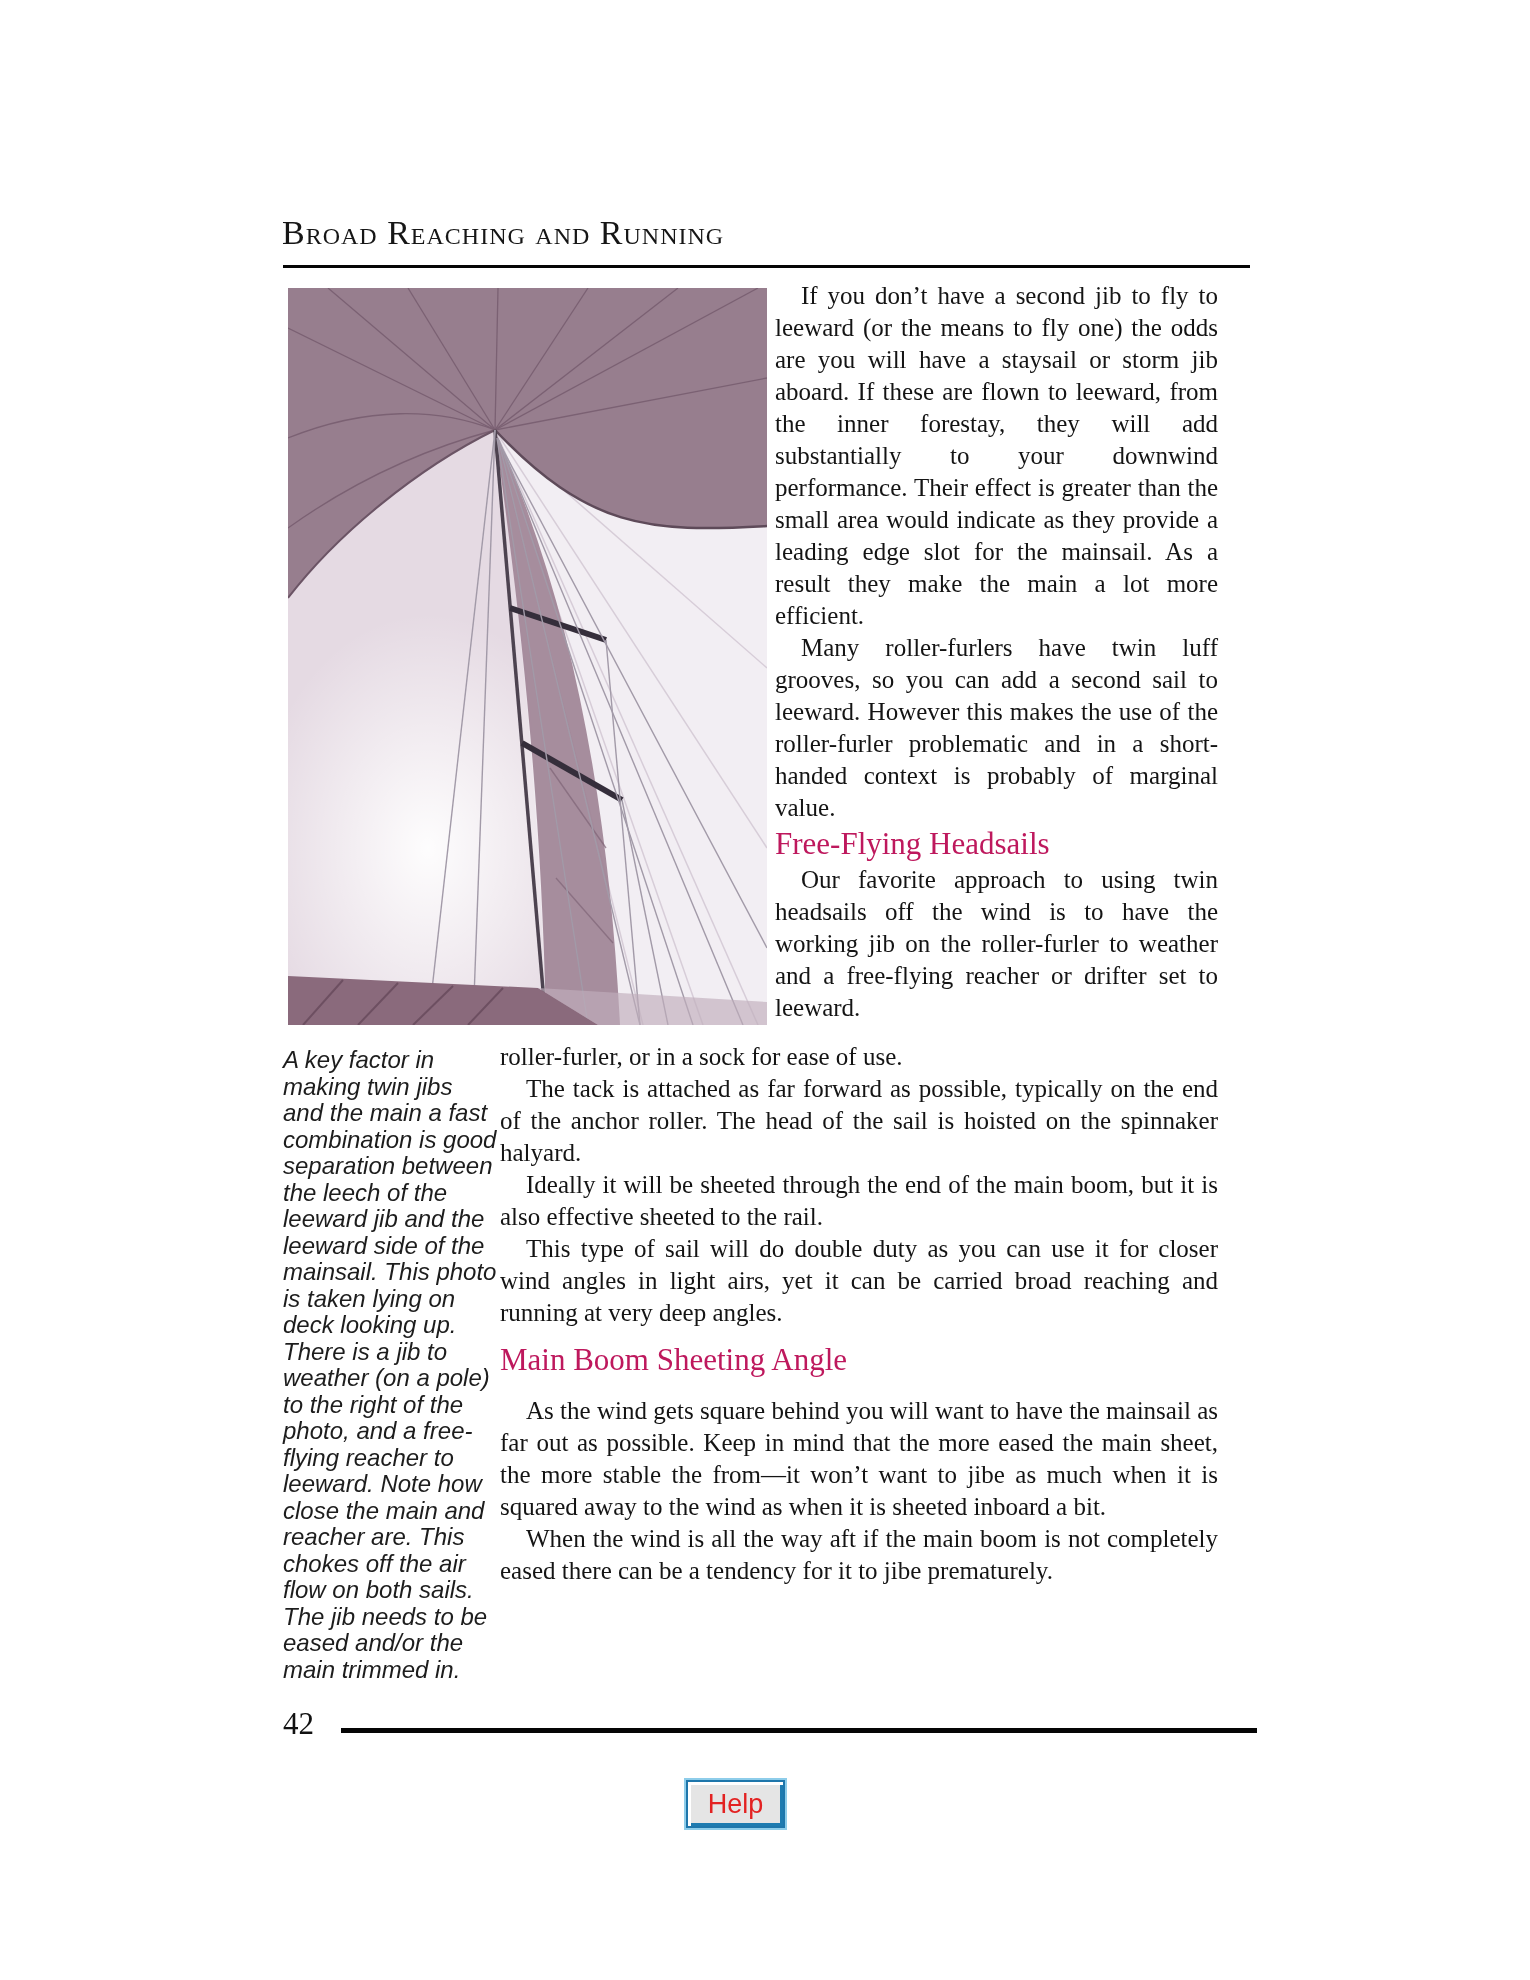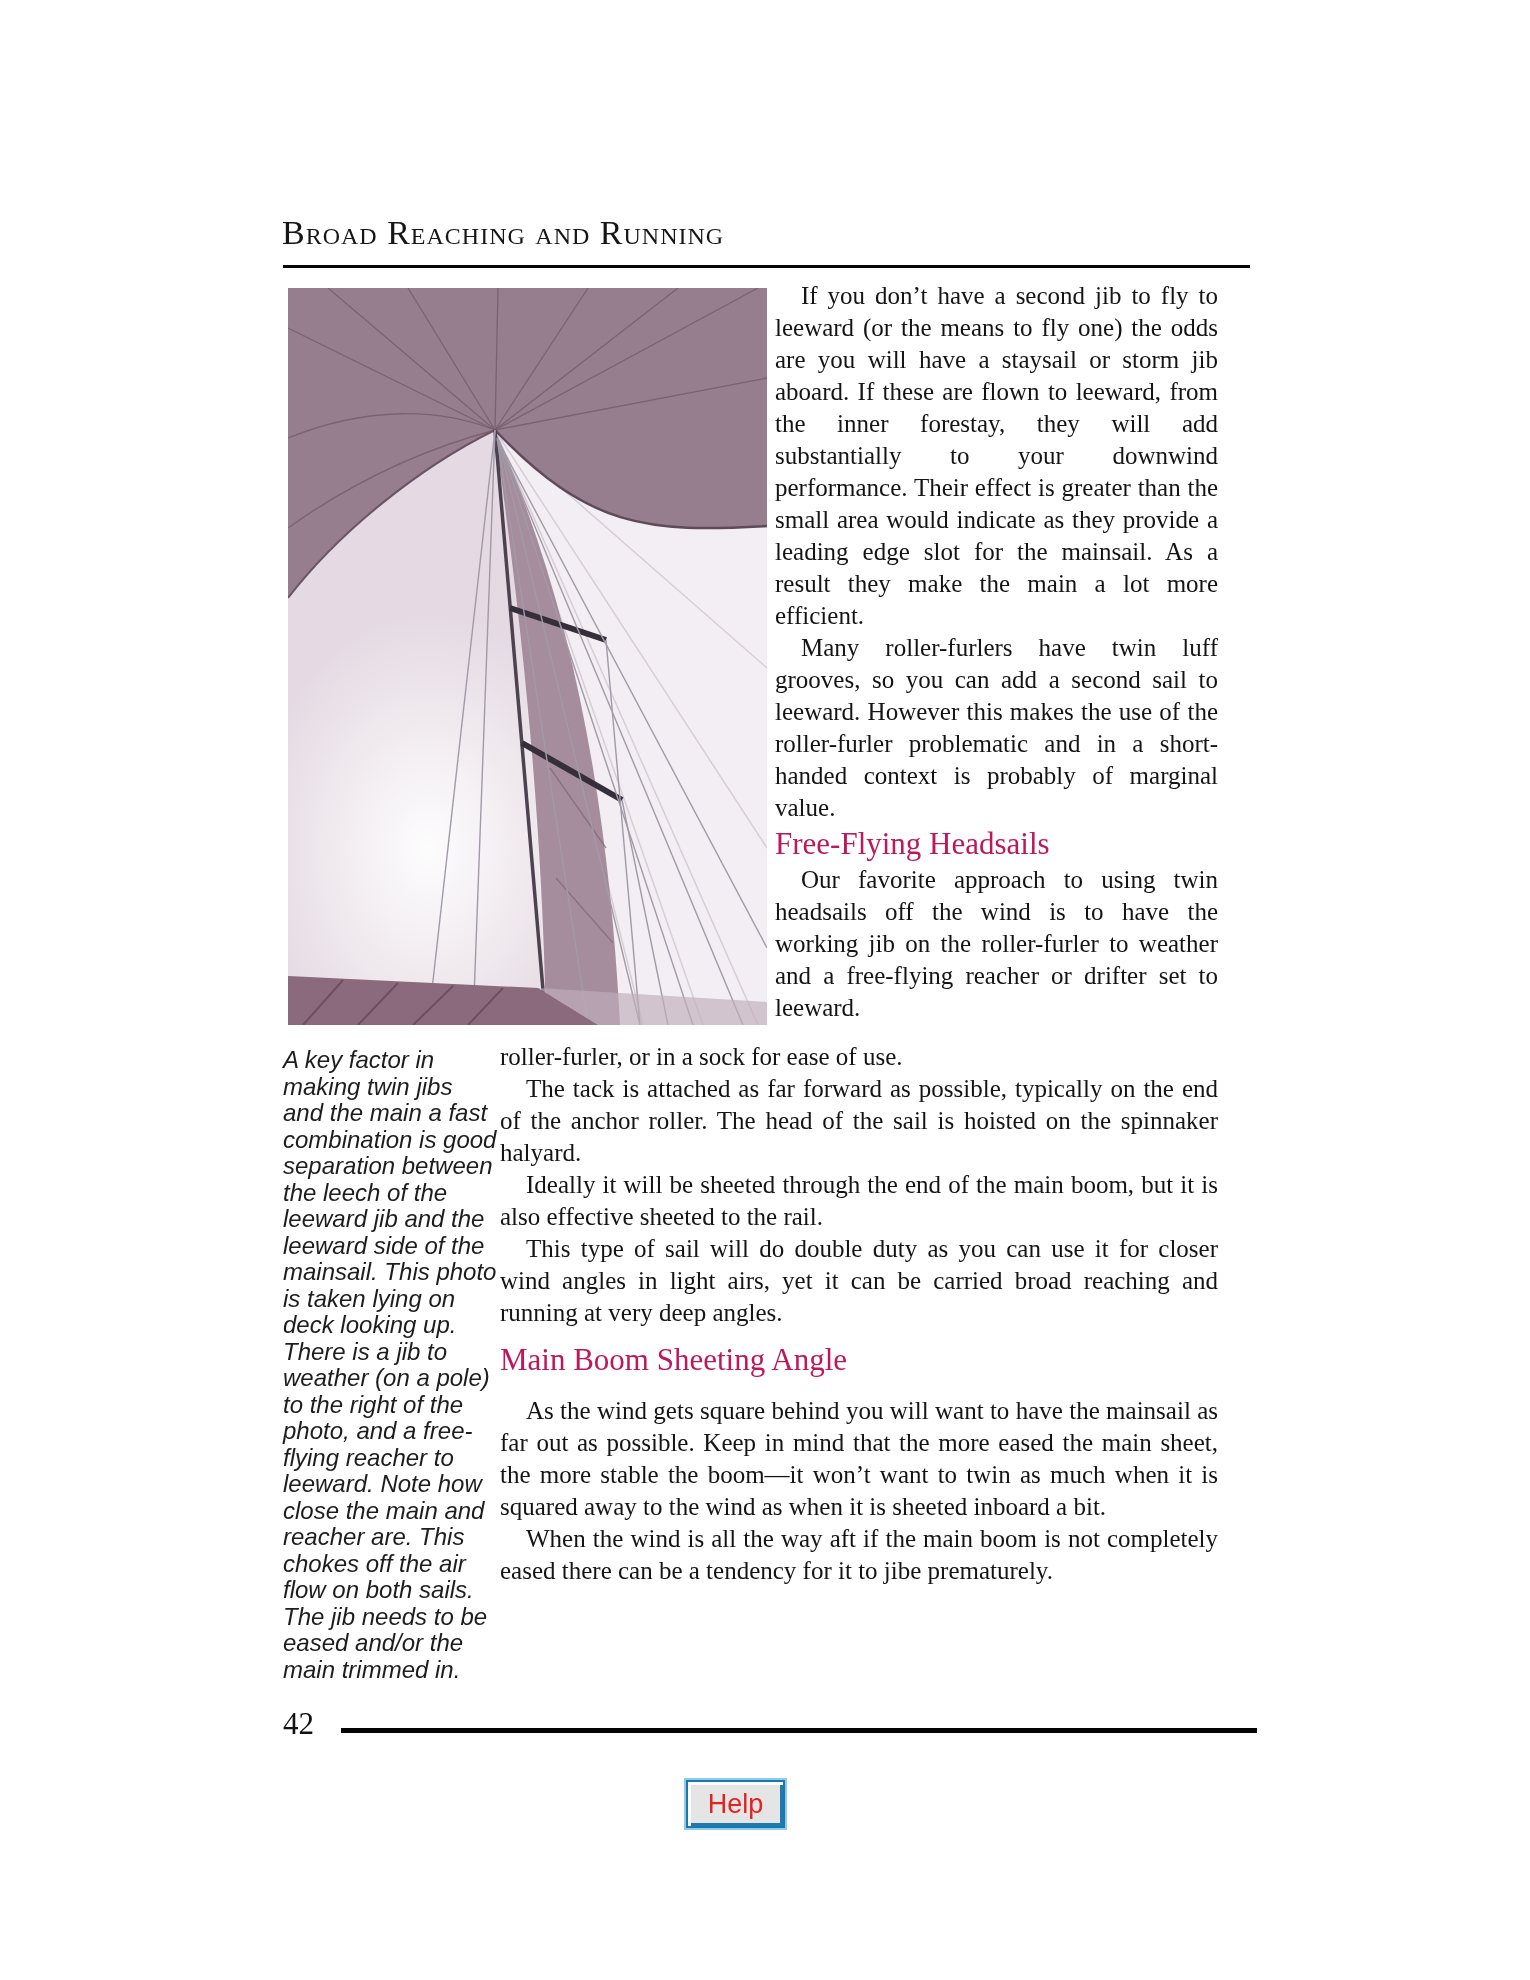--- a/index.html
+++ b/index.html
@@ -134,19 +134,19 @@
 </div>
 
 <div class="abs caption">A key factor in making twin jibs and the main a fast combination is good separation between the leech of the leeward jib and the leeward side of the mainsail. This photo is taken lying on deck looking up. There is a jib to weather (on a pole) to the right of the photo, and a free-flying reacher to leeward. Note how close the main and reacher are. This chokes off the air flow on both sails. The jib needs to be eased and/or the main trimmed in.</div>
 
 <div class="abs main">
   <p class="cont">roller-furler, or in a sock for ease of use.</p>
   <p>The tack is attached as far forward as possible, typically on the end of the anchor roller. The head of the sail is hoisted on the spinnaker halyard.</p>
   <p>Ideally it will be sheeted through the end of the main boom, but it is also effective sheeted to the rail.</p>
   <p>This type of sail will do double duty as you can use it for closer wind angles in light airs, yet it can be carried broad reaching and running at very deep angles.</p>
   <h2 class="h-blue second">Main Boom Sheeting Angle</h2>
-  <p>As the wind gets square behind you will want to have the mainsail as far out as possible. Keep in mind that the more eased the main sheet, the more stable the boom—it won’t want to twin as much when it is squared away to the wind as when it is sheeted inboard a bit.</p>
+  <p>As the wind gets square behind you will want to have the mainsail as far out as possible. Keep in mind that the more eased the main sheet, the more stable the from—it won’t want to jibe as much when it is squared away to the wind as when it is sheeted inboard a bit.</p>
   <p>When the wind is all the way aft if the main boom is not completely eased there can be a tendency for it to jibe prematurely.</p>
 </div>
 
 <div class="abs page-number">42</div>
 <div class="abs rule-bottom"></div>
 <div class="abs help-btn">Help</div>
 
 </body></html>

